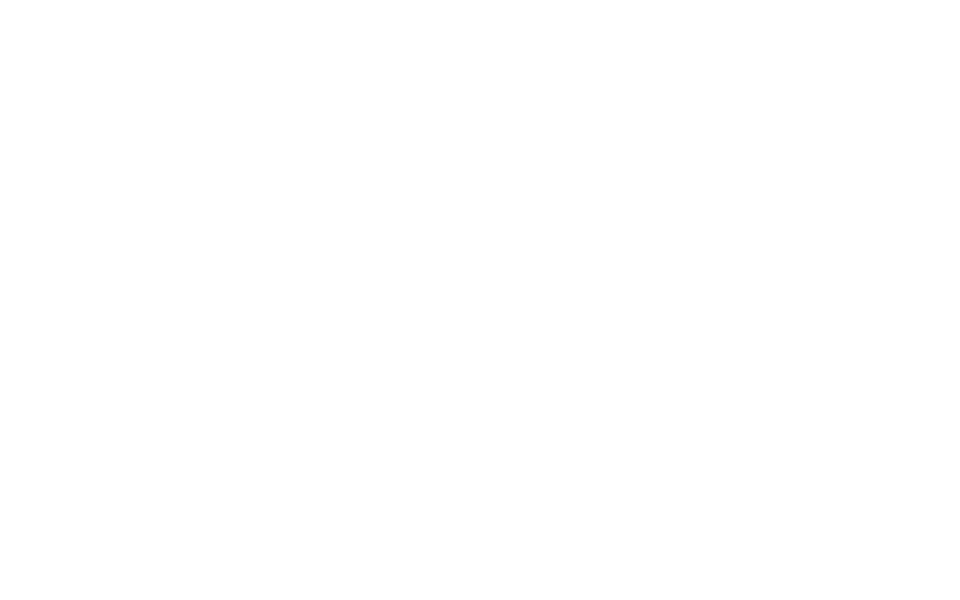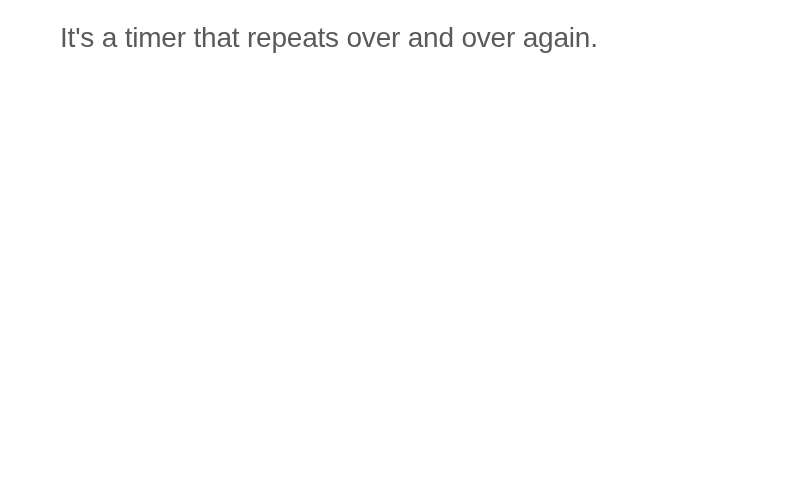--- a/index.html
+++ b/index.html
@@ -20,14 +20,13 @@
       line-height: 1.25;
       color: #5a5a5a;
       margin: 0 0 34px 0;
       letter-spacing: -0.2px;
     }
   </style>
 </head>
 <body>
 
 <div class="content">
-  <p class="paragraph">It's a timer that repeats over and over again.</p>
 </div>
 
 </body></html>

